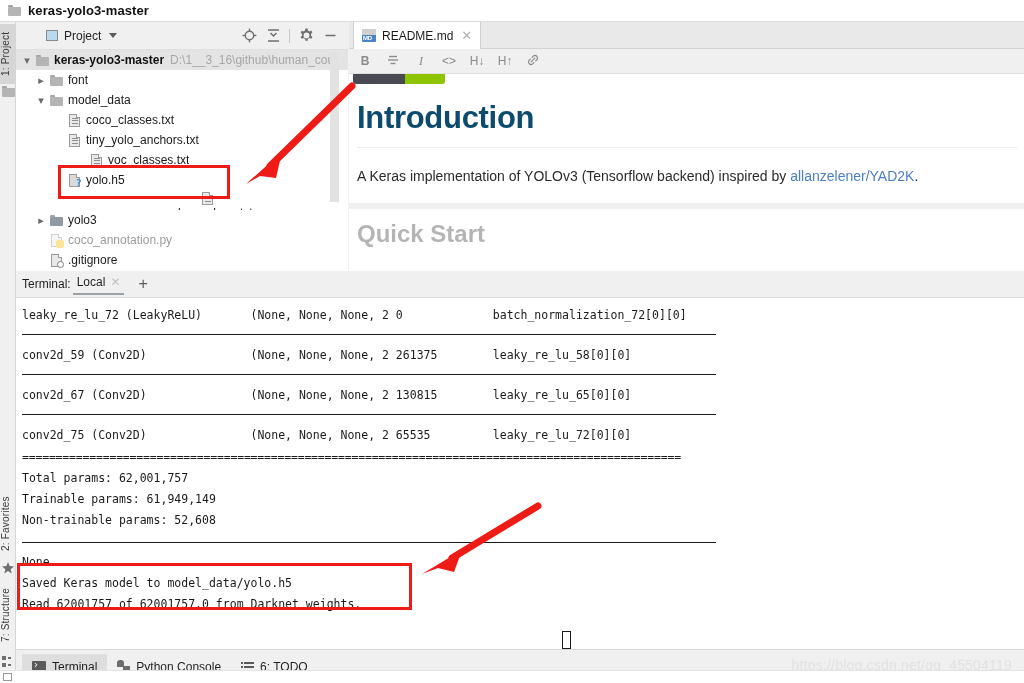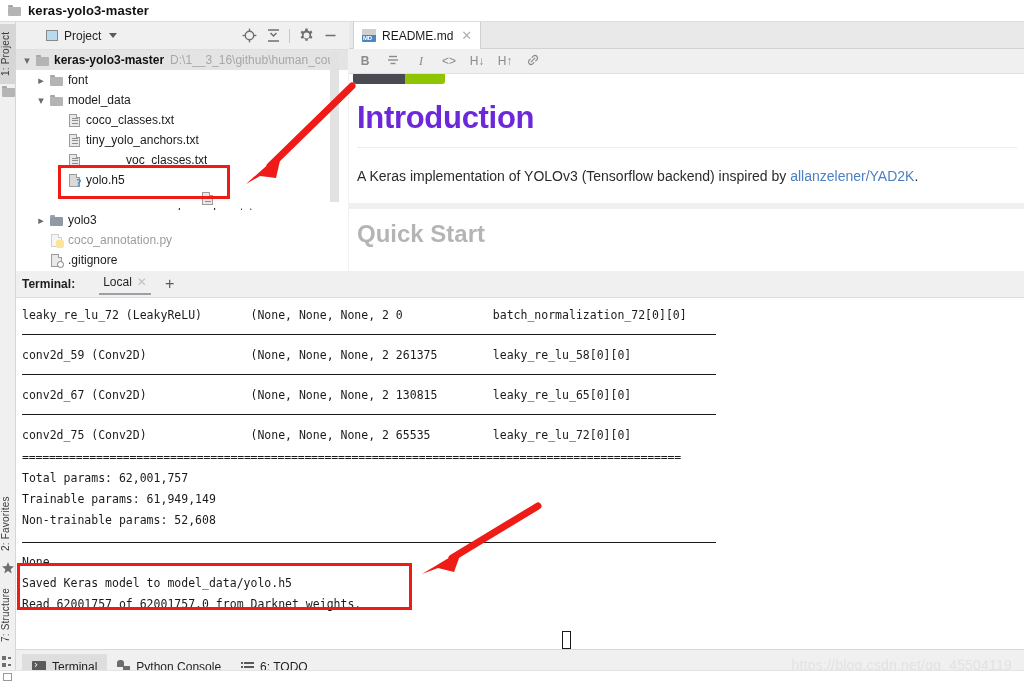--- a/index.html
+++ b/index.html
@@ -142,21 +142,21 @@
     position:absolute; left:0; top:52px; width:675px; height:197px;
     background:#ffffff; overflow:hidden; padding:0 10px;
   }
   .shield{
     position:absolute; left:4px; top:-9px; width:92px; height:19px; display:flex;
   }
   .shield .l{ width:52px; background:#4a4a52; border-radius:3px 0 0 3px; }
   .shield .r{ width:40px; background:#8ec400; border-radius:0 3px 3px 0; }
   .h1{
     position:absolute; left:8px; top:26px;
-    font-size:31px; font-weight:bold; color:#6d28d9;
+    font-size:31px; font-weight:bold; color:#0c4a6e;
     font-family:"Liberation Sans", sans-serif; letter-spacing:-.3px;
   }
   .hr1{ position:absolute; left:8px; top:73px; width:660px; height:1px; background:#ededed;}
   .para{
     position:absolute; left:8px; top:94px; font-size:14px; color:#2b2b2b;
     white-space:nowrap;
   }
   .para a{ color:#4b7fc4; text-decoration:none; }
   .hr2{ position:absolute; left:0px; top:129px; width:675px; height:6px; background:#f0f0f0;}
   .h2ghost{
@@ -168,21 +168,21 @@
   .termpanel{
     position:absolute; left:16px; top:271px; width:1008px; height:378px;
     background:#ffffff;
   }
   .term-tabs{
     position:absolute; left:0; top:0; width:1008px; height:27px;
     background:#f0f0f0; border-bottom:1px solid #dedede;
     display:flex; align-items:center; gap:0;
     padding-left:6px;
   }
-  .term-lbl{ font-size:12px; color:#1f1f1f; margin-right:24px;font-weight:bold;}
+  .term-lbl{ font-size:12px; color:#1f1f1f; margin-right:2px;}
   .term-tab{
     position:relative; font-size:12px; color:#1f1f1f; padding:0 4px 4px 4px;
     display:flex; align-items:center; gap:5px; height:26px; line-height:26px;
   }
   .term-tab .ul{ position:absolute; left:0; bottom:2px; height:2px; width:100%; background:#9aa0a6;}
   .term-tab .x{ color:#c0c0c0; font-size:12px; }
   .term-plus{ margin-left:14px; font-size:16px; color:#5a5a5a; line-height:1; }
 
   .term-body{
     position:absolute; left:0; top:27px; width:1008px; height:351px;
@@ -349,21 +349,21 @@
           <span class="fi-file">
               <span class="c"></span>
               <span class="ln" style="top:3px"></span>
               <span class="ln" style="top:5.5px"></span>
               <span class="ln" style="top:8px"></span>
             </span>
         </span>
         <span class="nm">tiny_yolo_anchors.txt</span>
       </div>
 
-      <div class="row" style="padding-left:50px;gap:40px;">
+      <div class="row" style="padding-left:72px;">
         <span class="ic">
           <span class="fi-file">
               <span class="c"></span>
               <span class="ln" style="top:3px"></span>
               <span class="ln" style="top:5.5px"></span>
               <span class="ln" style="top:8px"></span>
             </span>
         </span>
         <span class="nm">voc_classes.txt</span>
       </div>

